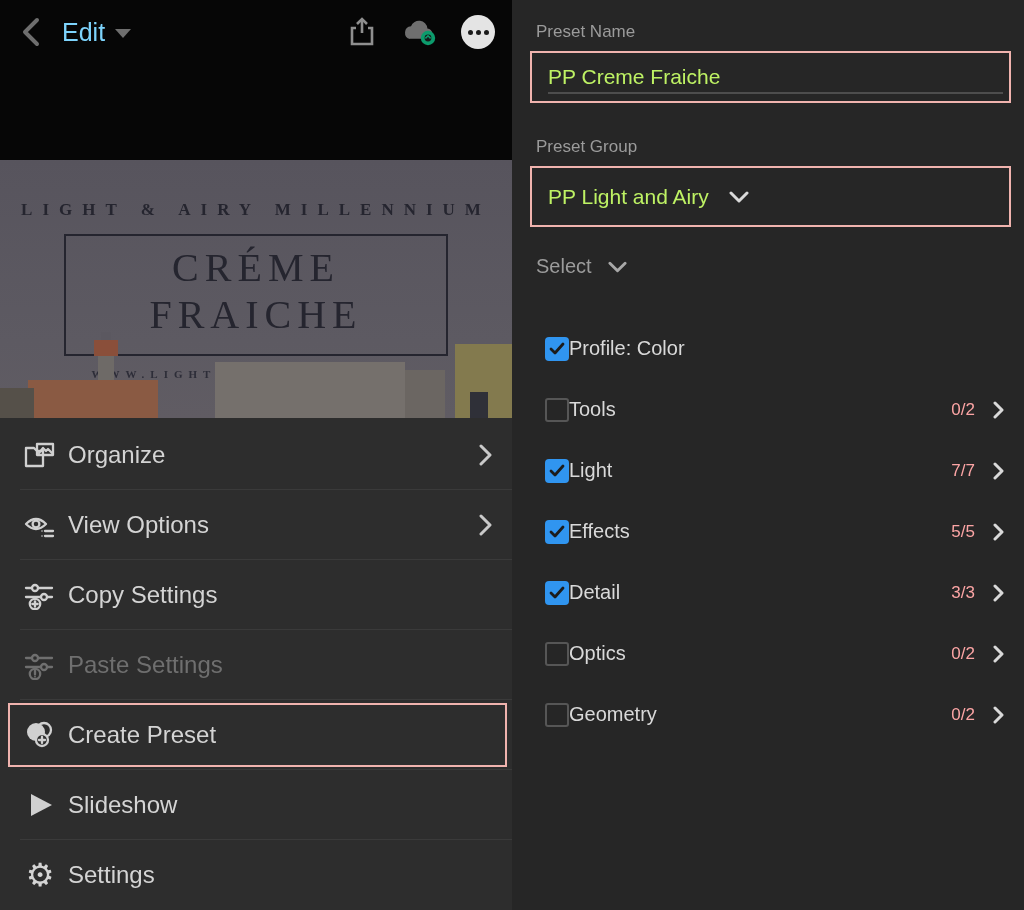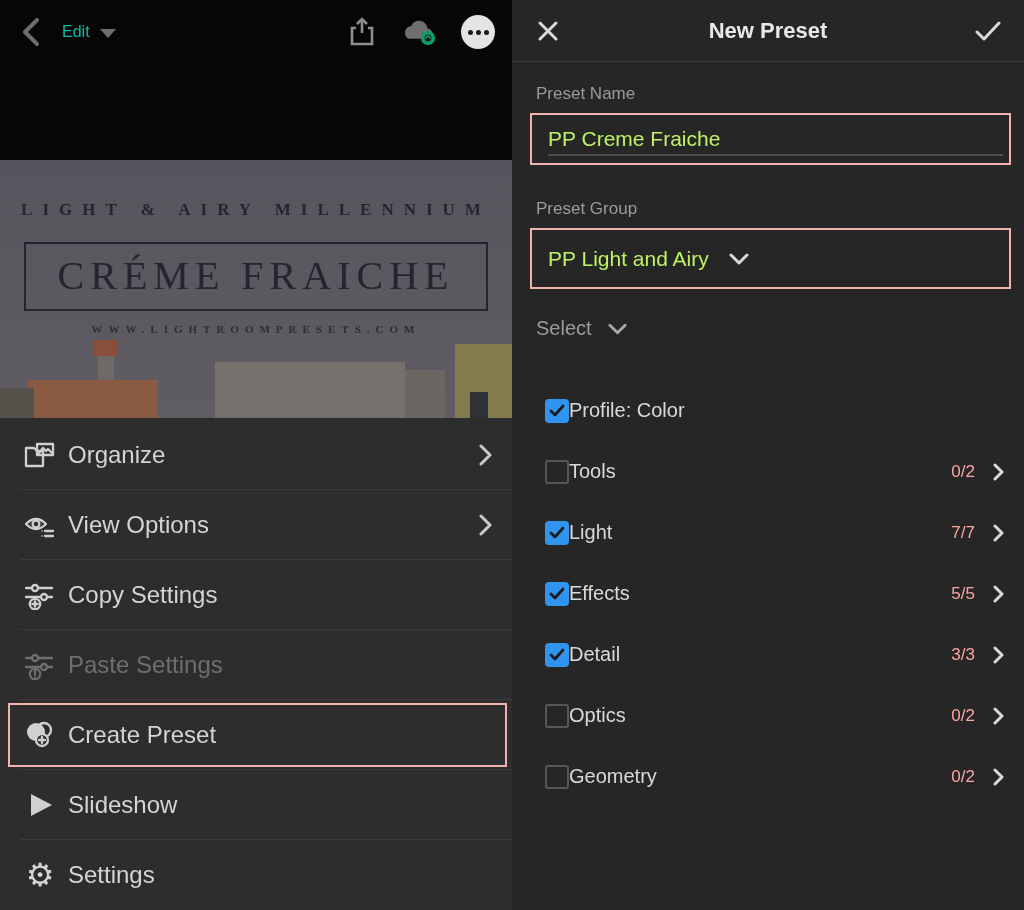--- a/index.html
+++ b/index.html
@@ -7,36 +7,36 @@
     font-family:"Liberation Sans", sans-serif; }
   .app { display:flex; width:1024px; height:910px; }
 
   
   .left { width:512px; height:910px; display:flex; flex-direction:column; background:#060606; }
   .lr-topbar { height:160px; background:#060606; position:relative; flex:none; }
   .topbar-row { position:absolute; top:12px; left:0; right:0; height:40px;
     display:flex; align-items:center; padding:0 14px; }
   .back-btn { width:34px; height:34px; display:flex; align-items:center; justify-content:center; }
   .edit-dd { display:flex; align-items:center; gap:10px; margin-left:14px;
-    color:#14b8a6; font-size:16px; }
+    color:#7dd3fc; font-size:25px; }
   .caret-down-sm { width:0; height:0; border-left:8px solid transparent;
     border-right:8px solid transparent; border-top:9px solid #6e6e6e; margin-top:3px; }
   .topbar-spacer { flex:1; }
   .tb-icon { width:40px; height:40px; display:flex; align-items:center; justify-content:center; margin-left:18px; }
   .more-circle { width:34px; height:34px; border-radius:50%; background:#e4e4e4;
     display:flex; align-items:center; justify-content:center; gap:3px; }
   .more-circle .dot { width:5px; height:5px; border-radius:50%; background:#1b1b1b; }
 
   
   .photo { height:258px; flex:none; position:relative; overflow:hidden;
     background:linear-gradient(180deg,#57545d 0%, #5d5a62 70%, #605c63 100%); }
   .photo-text { position:absolute; top:40px; left:0; right:0; text-align:center;
     font-family:"Liberation Serif", serif; color:#25252f; }
   .photo-line1 { font-size:17px; letter-spacing:10px; font-weight:bold; }
-  .photo-title-box { margin:22px auto 0; width:464px; border:2px solid #25252f; padding:8px 0 10px; }
+  .photo-title-box { margin:14px auto 0; width:384px; border:2px solid #25252f; padding:8px 0 16px; }
   .photo-title { font-size:40px; letter-spacing:6px; }
   .photo-url { margin-top:12px; font-size:11px; letter-spacing:6px; font-weight:bold; color:#2d2d38; }
   .skyline { position:absolute; bottom:0; left:0; right:0; height:80px; }
   .bld { position:absolute; bottom:0; }
   .windows { background-image:
       repeating-linear-gradient(90deg, rgba(20,20,25,.55) 0 7px, transparent 7px 22px);
     background-size:100% 55%; background-position:0 30%; background-repeat:no-repeat; }
 
   
   .menu { flex:1; background:#2d2d2d; display:flex; flex-direction:column; padding-top:2px; }
@@ -234,34 +234,20 @@
           <span class="menu-icon">
             <span class="gear-glyph">⚙</span>
           </span>
     <span class="menu-label">Settings</span>
         </div>
       </div>
   </div>
 
   <div class="right">
 
-    <div class="panel-header">
-      <div class="icon-btn">
-        <svg width="22" height="22" viewBox="0 0 22 22">
-          <line x1="3" y1="3" x2="19" y2="19" stroke="#d9d9d9" stroke-width="3" stroke-linecap="round"></line>
-          <line x1="19" y1="3" x2="3" y2="19" stroke="#d9d9d9" stroke-width="3" stroke-linecap="round"></line>
-        </svg>
-      </div>
-      <div class="panel-title">New Preset</div>
-      <div class="icon-btn">
-        <svg width="26" height="22" viewBox="0 0 26 22">
-          <polyline points="2,12 9,19 24,3" fill="none" stroke="#d9d9d9" stroke-width="3" stroke-linecap="round" stroke-linejoin="round"></polyline>
-        </svg>
-      </div>
-    </div>
 
     <div class="field-label">Preset Name</div>
     <div class="field-box">
       <span class="field-value">PP Creme Fraiche</span>
       <span class="input-underline"></span>
     </div>
 
     <div class="field-label" style="margin-top:34px;">Preset Group</div>
     <div class="field-box" style="height:61px;">
       <span class="field-value">PP Light and Airy</span>

